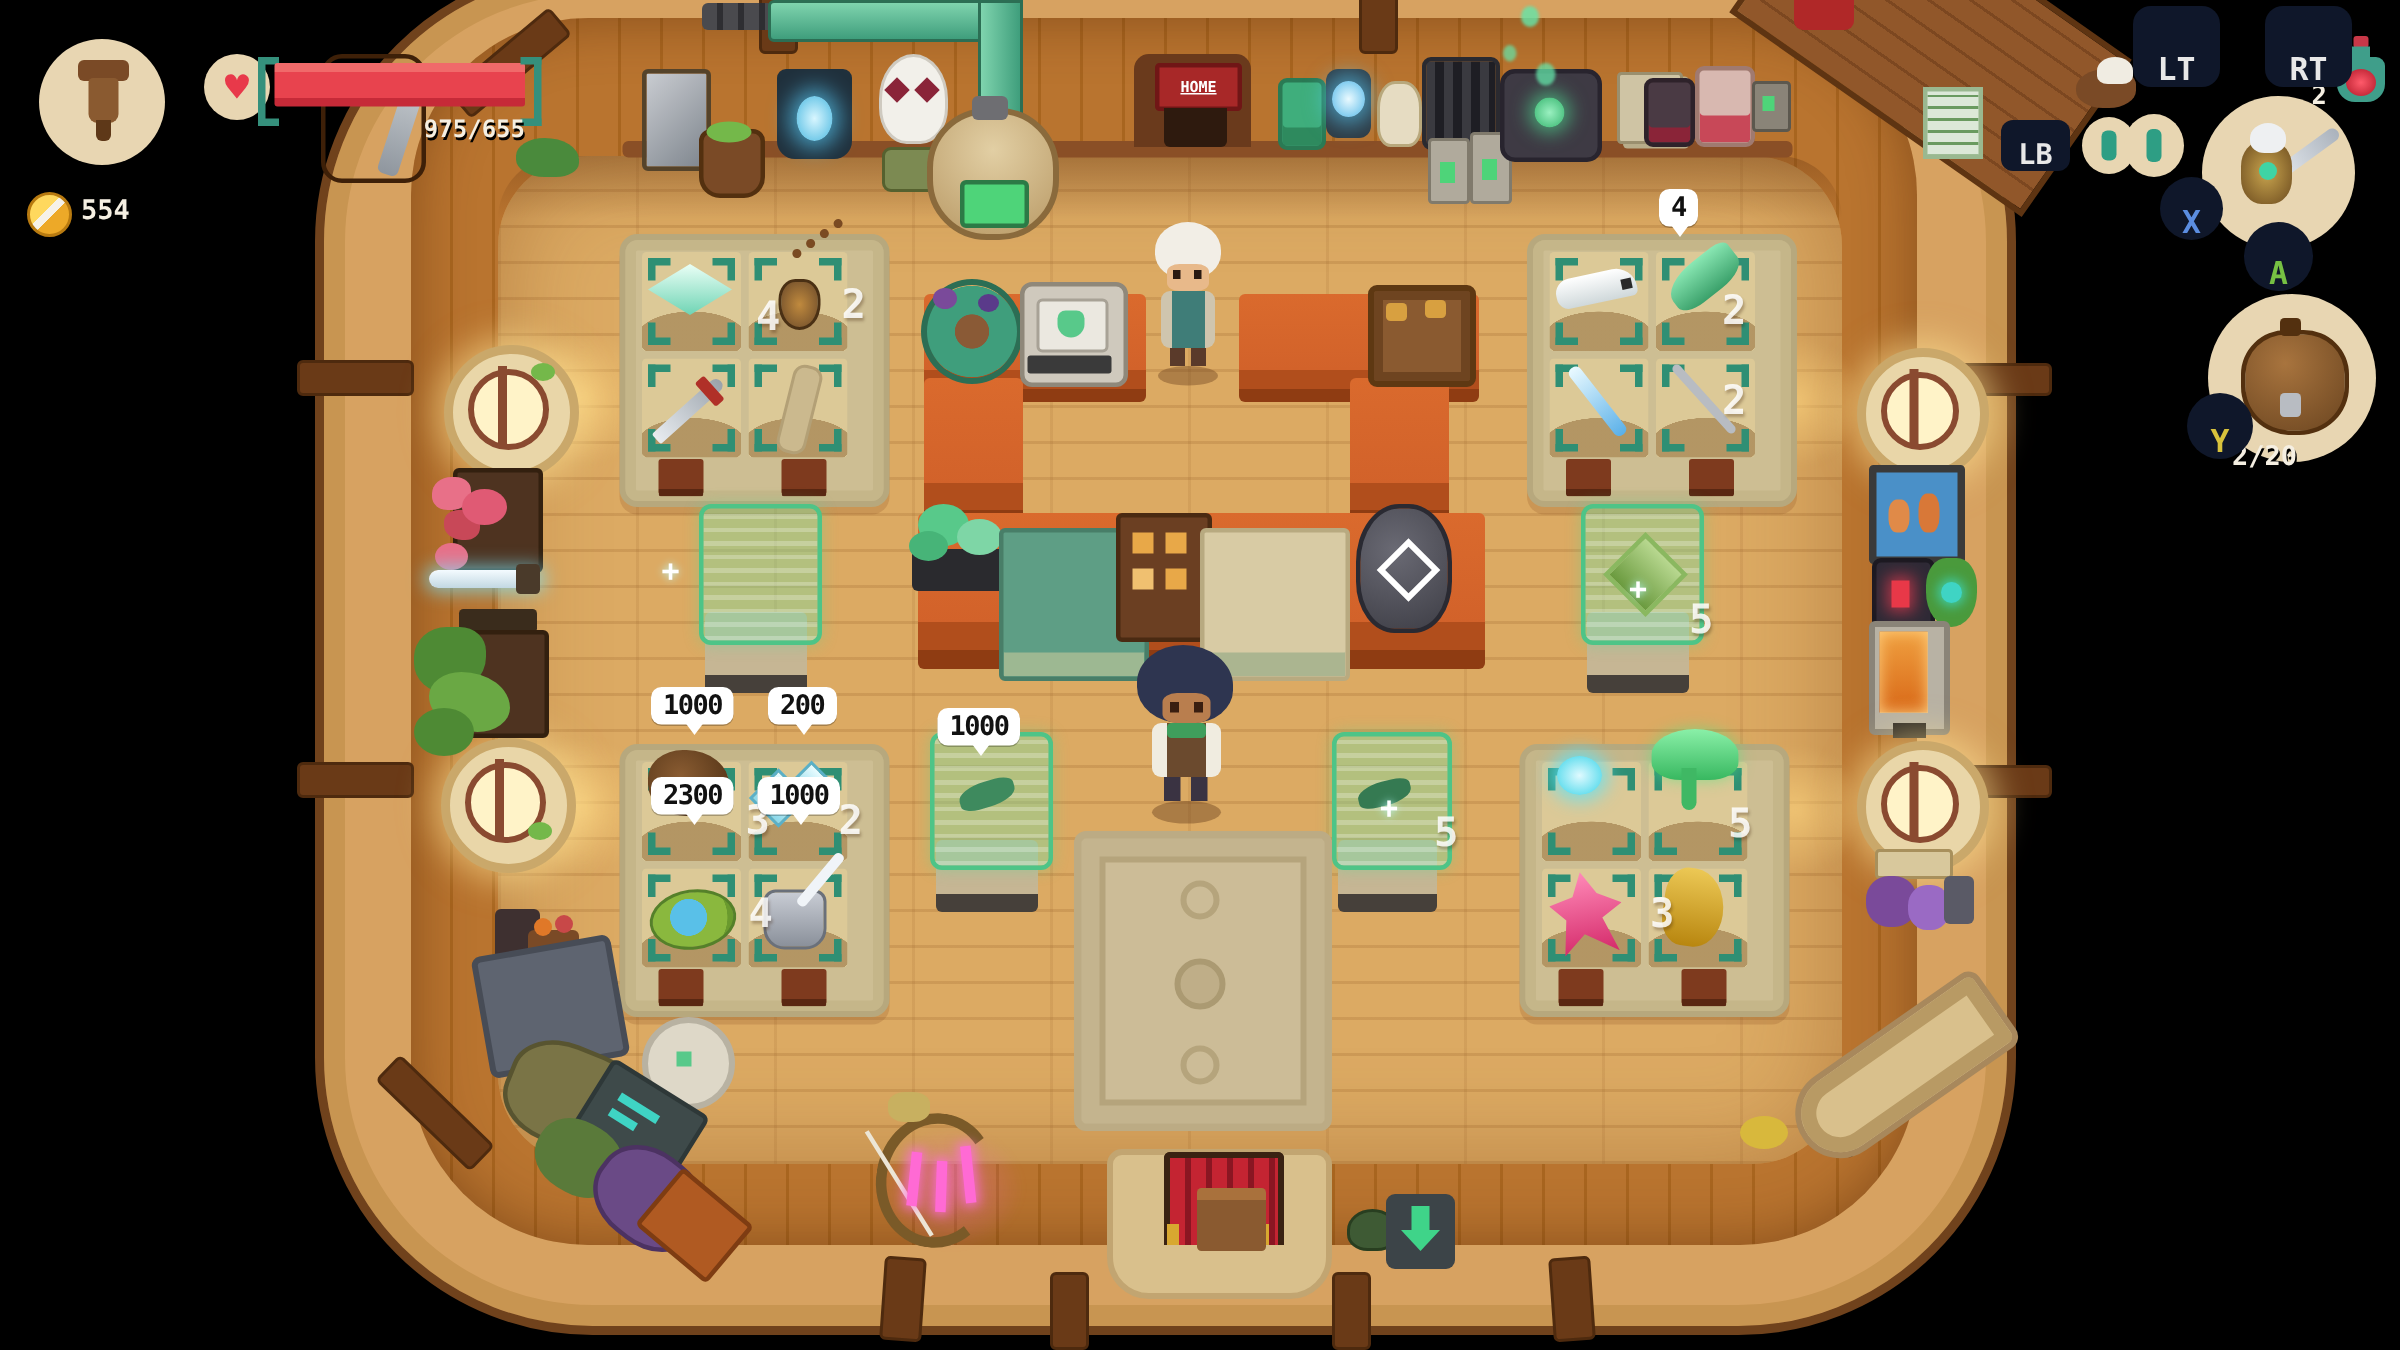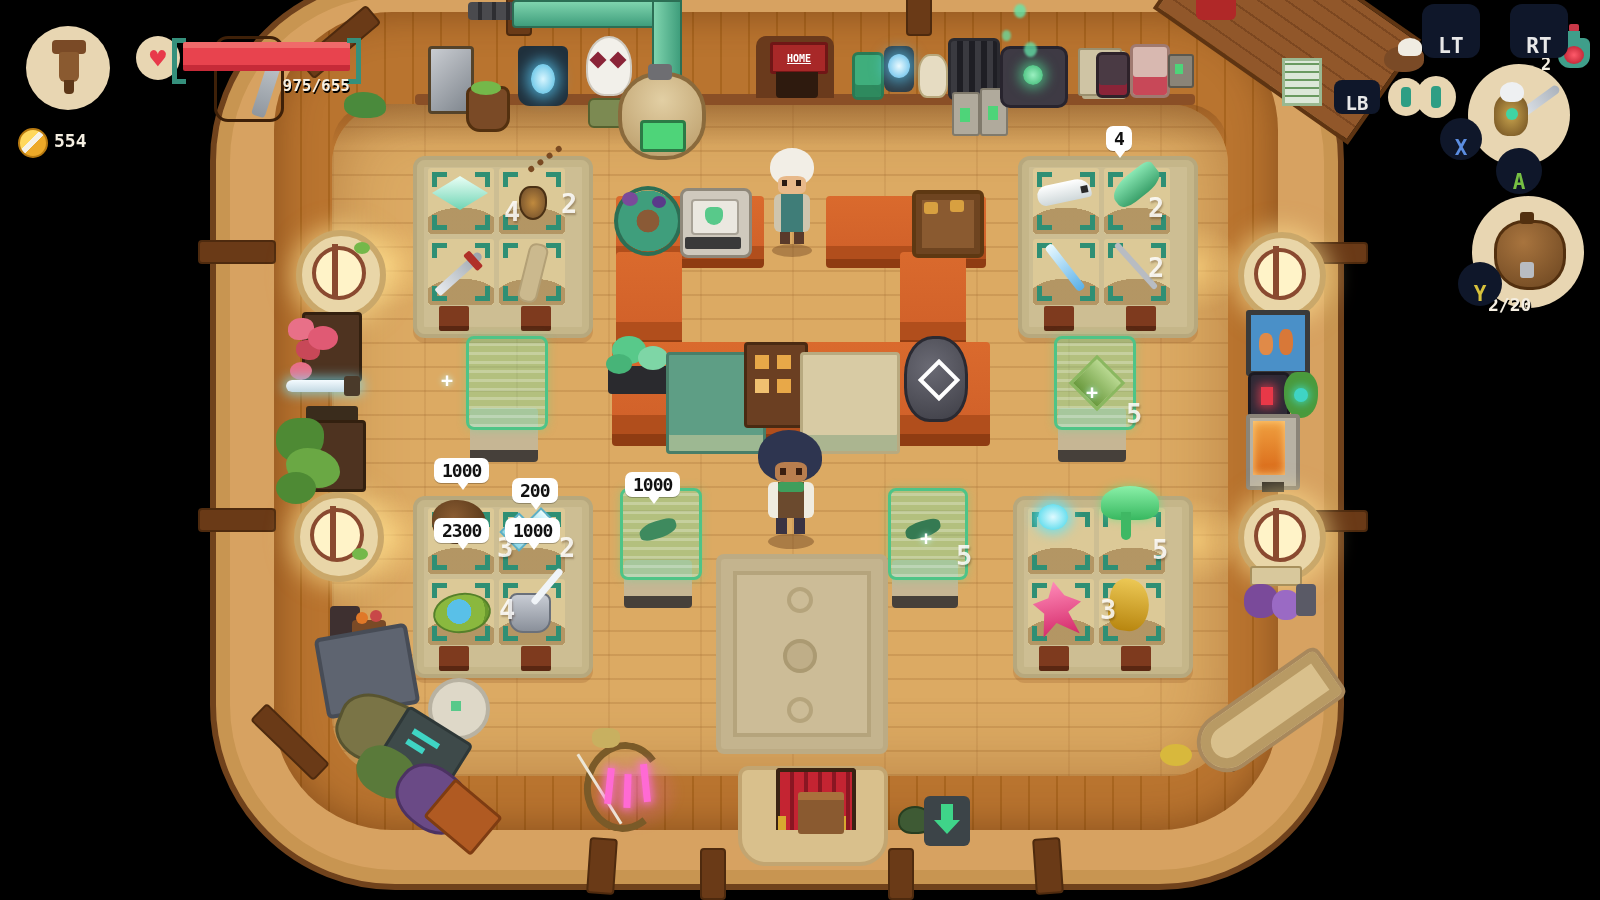--- a/index.html
+++ b/index.html
@@ -430,21 +430,21 @@
     <div class="abs" style="left:14px;top:26px;width:20px;height:6px;background:#3fd4c4;"></div>
   </div>
   <div class="abs" style="left:356px;top:748px;width:60px;height:48px;background:#5a7a3a;border-radius:45%;transform:rotate(30deg);"></div>
   <div class="abs" style="left:394px;top:768px;width:72px;height:56px;background:#6a4a86;border-radius:45%;transform:rotate(38deg);border:3px solid #4c3262;"></div>
   <div class="abs" style="left:432px;top:792px;width:56px;height:44px;background:#b05a22;border:3px solid #7e3c12;transform:rotate(40deg);border-radius:4px;"></div>
 
   <div class="abs" style="left:1188px;top:684px;width:150px;height:52px;background:#d9c08c;border:4px solid #a8885c;border-radius:40px 12px 12px 40px;transform:rotate(-35deg);box-shadow:inset 0 0 0 10px #b89a64;"></div>
   <div class="abs" style="left:1160px;top:744px;width:32px;height:22px;background:#d8b83c;border-radius:50%;"></div>
 
   <div class="bubble" style="left:434px;top:458px;"><span>1000</span></div>
-  <div class="bubble" style="left:512px;top:478px;text-align:right;"><span>200</span></div>
+  <div class="bubble" style="left:512px;top:458px;text-align:right;"><span>200</span></div>
   <div class="bubble" style="left:434px;top:518px;"><span>2300</span></div>
   <div class="bubble" style="left:505px;top:518px;"><span>1000</span></div>
   <div class="bubble" style="left:625px;top:472px;"><span>1000</span></div>
   <div class="bubble" style="left:1106px;top:126px;"><span>4</span></div>
 
   <span class="qty" style="left:504px;top:196px;">4</span>
   <span class="qty" style="left:561px;top:188px;">2</span>
   <span class="qty" style="left:1148px;top:192px;">2</span>
   <span class="qty" style="left:1148px;top:252px;">2</span>
   <span class="qty" style="left:497px;top:532px;">3</span>

